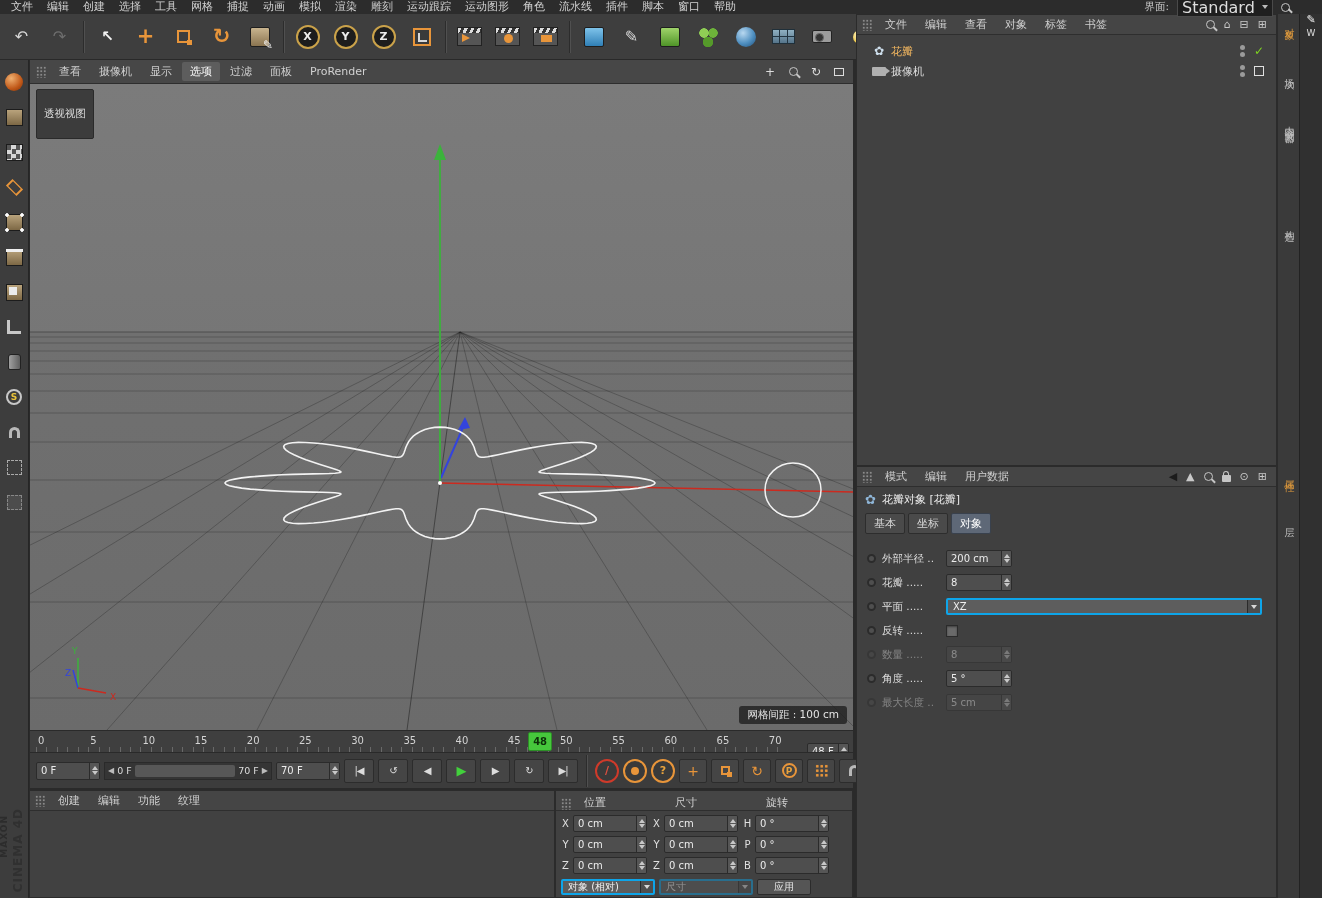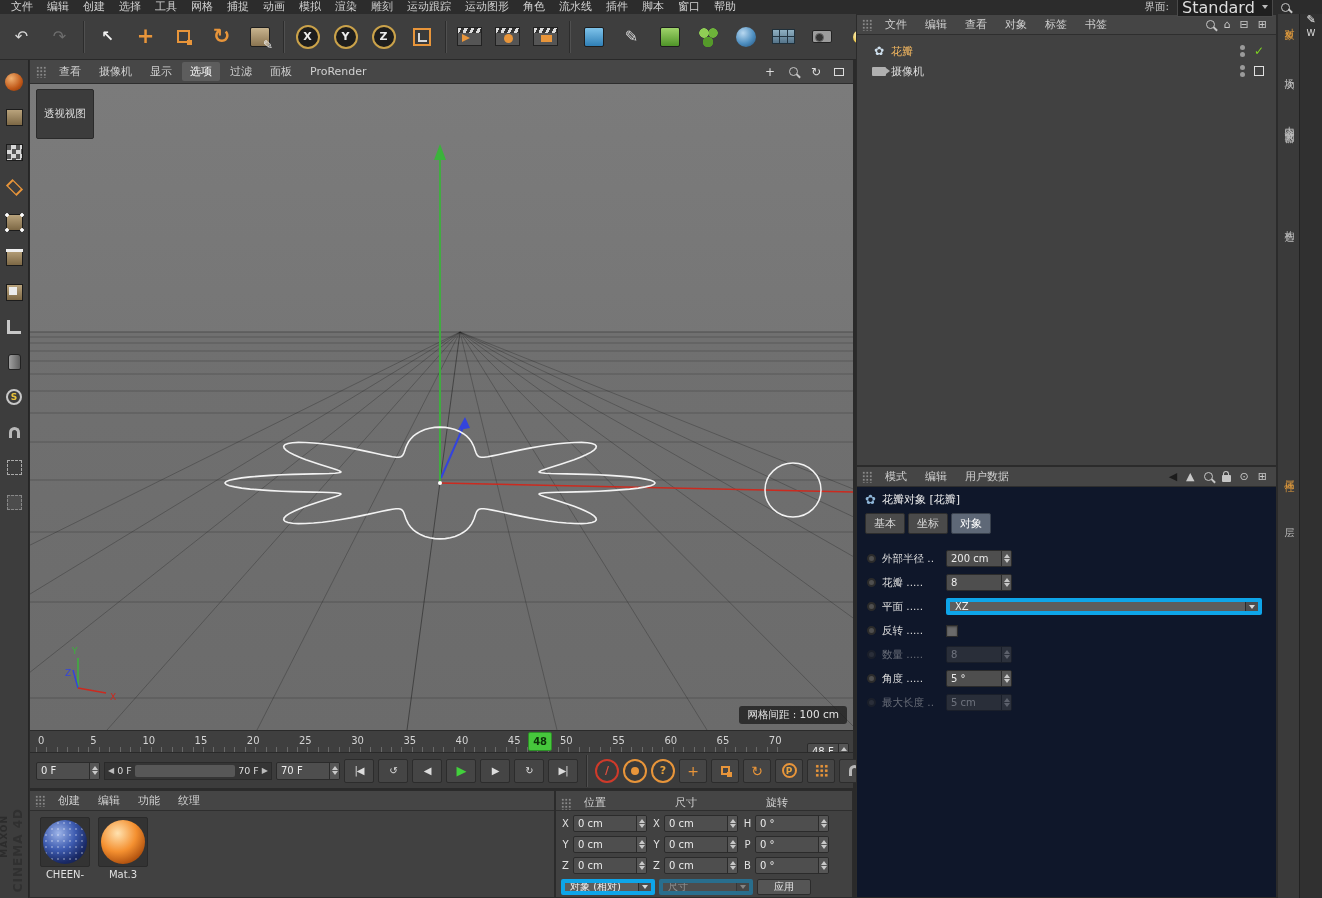--- a/index.html
+++ b/index.html
@@ -98,21 +98,21 @@
 #playhead{position:absolute;top:1px;width:24px;height:19px;background:#46c73c;border:1px solid #2d8f27;border-radius:2px;color:#0d300a;font-size:10px;display:flex;align-items:center;justify-content:center;font-weight:bold;z-index:2}
 .frame-field{position:absolute;right:4px;top:12px;width:42px;height:17px;z-index:3}
 
 
 .fld{display:flex;align-items:center;background:#4e4e4e;border:1px solid #2b2b2b;border-radius:2px;overflow:hidden}
 .fld .v{flex:1;padding:0 4px;font-size:10px;color:#ececec;white-space:nowrap}
 .st{width:10px;align-self:stretch;border-left:1px solid #2b2b2b;display:flex;flex-direction:column;align-items:center;justify-content:center;gap:1px;background:#565656;flex:none}
 .st i{display:block;width:0;height:0;border-left:3px solid transparent;border-right:3px solid transparent}
 .st .up{border-bottom:4px solid #c8c8c8}
 .st .dn{border-top:4px solid #c8c8c8}
-.dd{display:flex;align-items:center;height:16px;background:#5d5d5d;border:4px solid #0ea5e9;border-radius:2px;overflow:hidden}
+.dd{display:flex;align-items:center;height:16px;background:#5d5d5d;border:2px solid #0ea5e9;border-radius:2px;overflow:hidden}
 .dd .v{flex:1;font-size:10px;color:#f0f0f0;padding:0 5px;white-space:nowrap;overflow:hidden}
 .dd .ar{width:13px;align-self:stretch;display:flex;align-items:center;justify-content:center;border-left:1px solid #2b2b2b;background:#4e4e4e;flex:none}
 .dd .ar::after{content:"";width:0;height:0;border-left:3.5px solid transparent;border-right:3.5px solid transparent;border-top:4px solid #d8d8d8}
 .dd.disabled{opacity:.45}
 
 
 #transport{position:absolute;left:30px;top:752px;width:823px;height:36px;background:#3c3c3c;border-top:1px solid #2a2a2a;display:flex;align-items:center;padding:0 6px;gap:4px}
 .tfield{width:64px;height:18px;flex:none}
 .range{width:168px;height:18px;background:#353535;border:1px solid #2a2a2a;display:flex;align-items:center;padding:0 3px;gap:3px;flex:none}
 .range .rbar{flex:1;height:12px;background:#575757;border-radius:2px}
@@ -166,21 +166,21 @@
 .om-row.selected .om-name{color:#f4b860}
 .om-right{margin-left:auto;display:flex;align-items:center;gap:9px;padding-right:12px}
 .visdots{display:flex;flex-direction:column;gap:2px}
 .visdots i{width:5px;height:5px;border-radius:50%;background:#9a9a9a}
 .om-check{color:#7ed321;font-size:12px;font-weight:bold}
 .camtoggle{width:10px;height:10px;border:1.5px solid #e0e0e0}
 .om-cam{width:14px;height:9px;background:#b0b0b0;border-radius:1px;position:relative;margin:0 1px}
 .om-cam::before{content:"";position:absolute;right:-4px;top:1px;width:0;height:0;border-left:4px solid #b0b0b0;border-top:3.5px solid transparent;border-bottom:3.5px solid transparent}
 
 
-#am{position:absolute;left:856px;top:466px;width:421px;height:432px;background:#0f172a;border:1px solid #2b2b2b}
+#am{position:absolute;left:856px;top:466px;width:421px;height:432px;background:#404040;border:1px solid #2b2b2b}
 .am-title{display:flex;align-items:center;gap:6px;height:24px;padding:0 8px;color:#ececec}
 .am-flower{font-size:13px;color:#8fb6d8}
 .am-tabs{display:flex;gap:3px;padding:2px 8px 7px}
 .am-tab{padding:2px 8px;background:#4a4a4a;border:1px solid #2d2d2d;border-radius:2px;color:#d6d6d6}
 .am-tab.active{background:#5e6877;color:#fff;border-color:#39414d}
 .am-section{background:#4b4b4b;border-top:1px solid #575757;border-bottom:1px solid #333;padding:3px 10px;color:#e2e2e2}
 .attr-rows{padding:9px 10px;display:flex;flex-direction:column;gap:7px}
 .attr-row{display:flex;align-items:center;gap:6px;height:17px}
 .attr-row.disabled{opacity:.42}
 .attr-row.gap-top{margin-top:9px}
@@ -524,30 +524,20 @@
   </div>
 
   <div id="materials">
     <div class="panel-menu">
       <span class="grip"></span>
       <span class="pm-item">创建</span>
       <span class="pm-item">编辑</span>
       <span class="pm-item">功能</span>
       <span class="pm-item">纹理</span>
     </div>
-    <div class="mat-list">
-      <div class="mat">
-        <span class="matball cheen"></span>
-        <span class="matname">CHEEN-</span>
-      </div>
-      <div class="mat">
-        <span class="matball mat3"></span>
-        <span class="matname">Mat.3</span>
-      </div>
-    </div>
   </div>
 
   <div id="coords">
     <div class="coords-head">
       <span class="grip"></span>
       <span class="ch">位置</span>
       <span class="ch">尺寸</span>
       <span class="ch">旋转</span>
     </div>
     <div class="coords-body">

